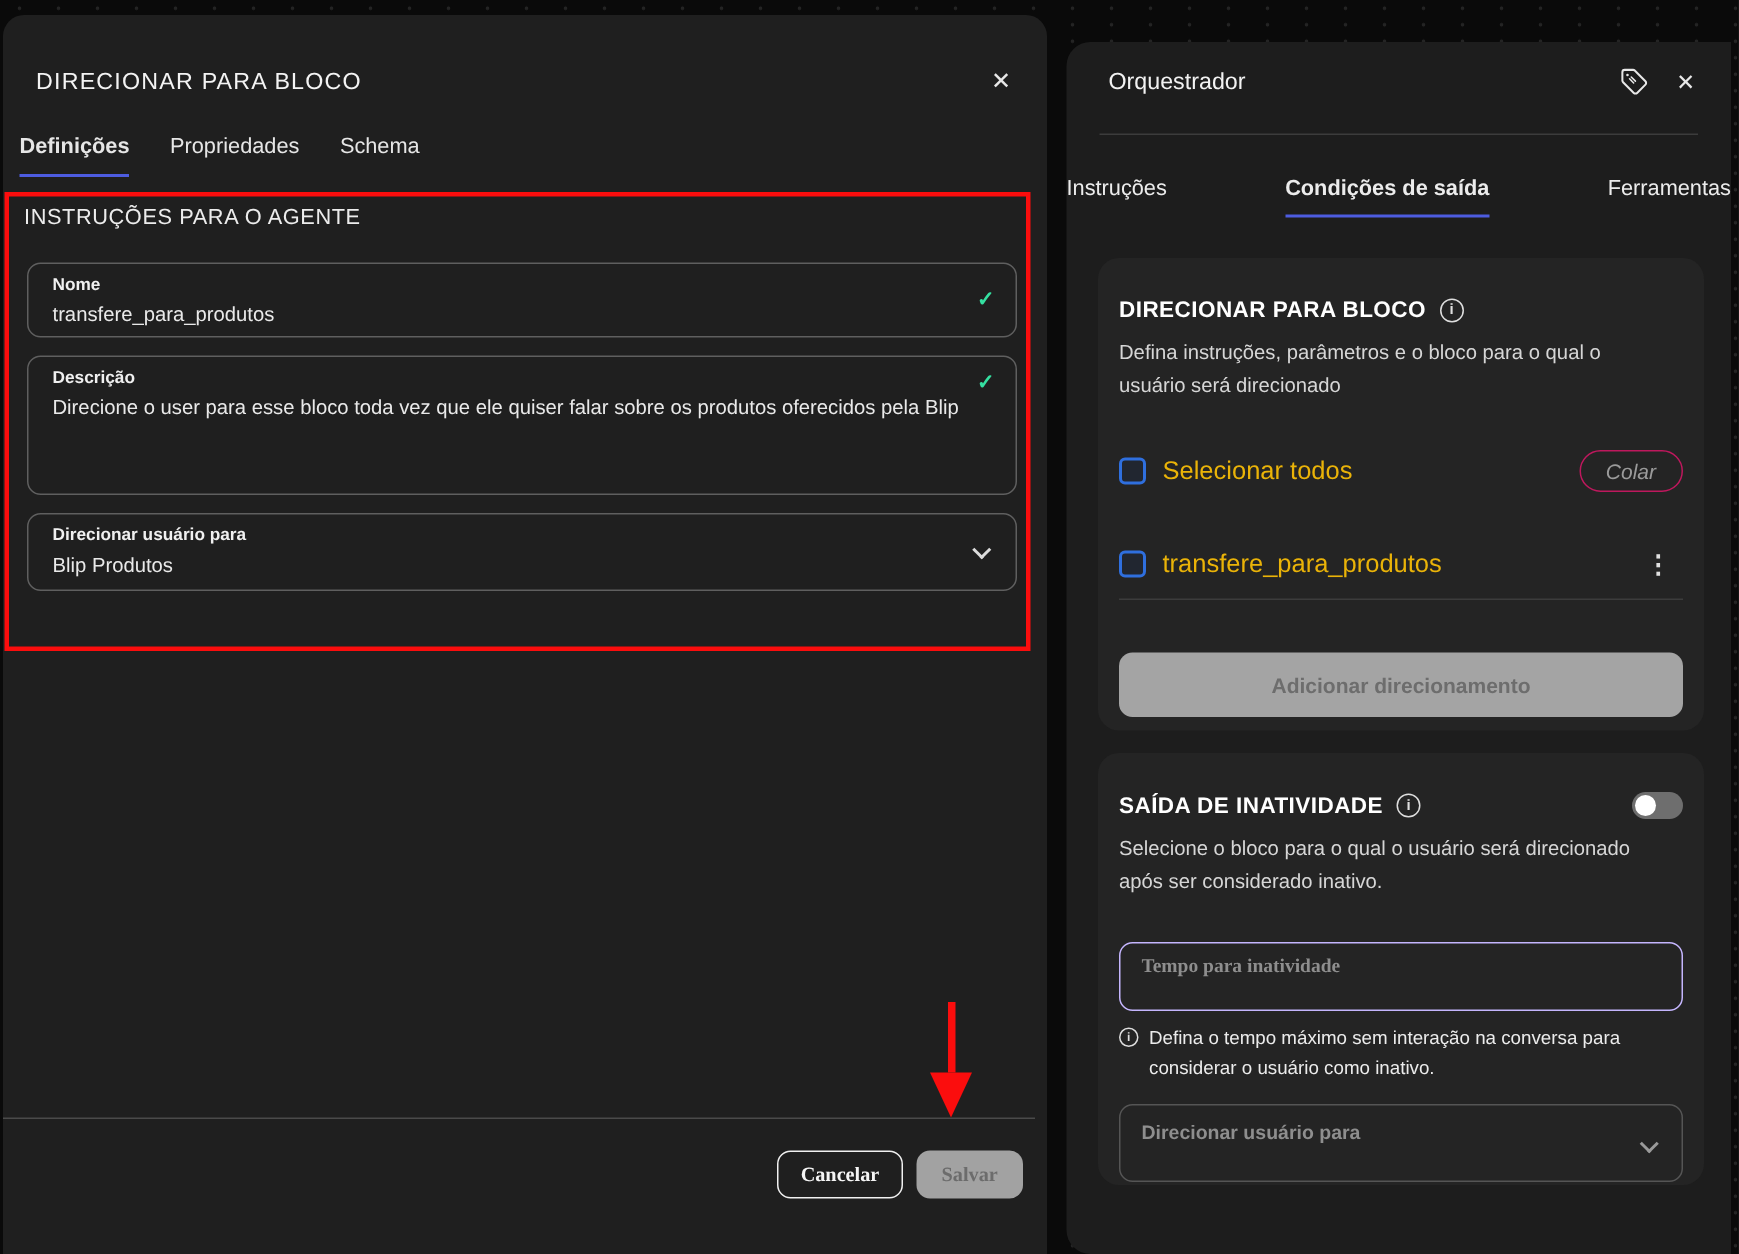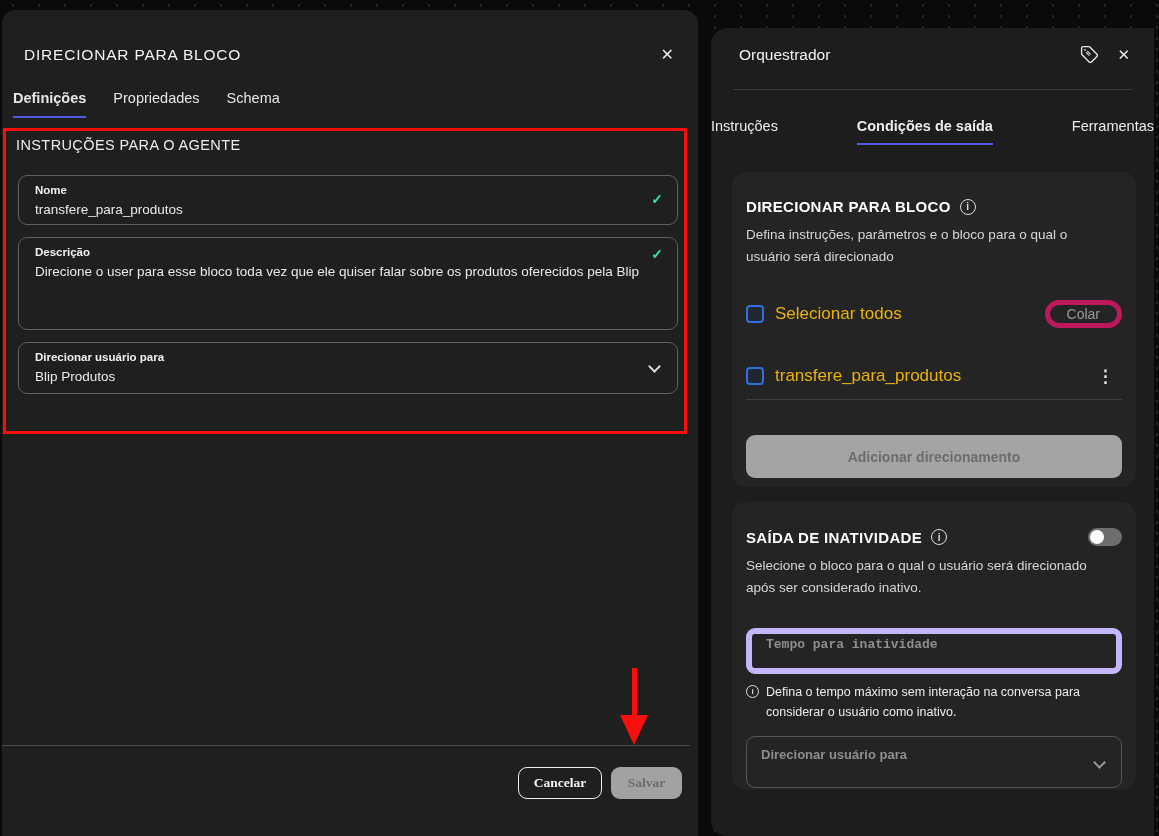--- a/index.html
+++ b/index.html
@@ -95,40 +95,40 @@
     justify-content:center; cursor:pointer; flex:0 0 auto; }
   .card-desc { margin-top:9px; font-size:13.5px; color:#d6d6d6; line-height:1.6;
     max-width:352px; }
 
   .row { display:flex; align-items:center; }
   .select-all-row { margin-top:33px; }
   .checkbox { width:18px; height:18px; border:2px solid var(--checkbox_blue,#2f6fde);
     border-radius:4px; background:rgba(25,45,85,.25); cursor:pointer; flex:0 0 auto; }
   .cb-label { margin-left:11px; font-size:17px; color:#eab308; }
   .paste-btn { margin-left:auto; height:28px; padding:0 17px; background:transparent;
-    border:5px solid #be185d; border-radius:15px; color:#9a9a9a; font-size:14px;
-    font-family:inherit; cursor:pointer; }
+    border:1px solid #be185d; border-radius:15px; color:#9a9a9a; font-size:14px;
+    font-family:inherit; cursor:pointer;font-style:italic; }
 
   .item-row { margin-top:38px; }
   .kebab { margin-left:auto; padding-right:8px; color:#e0e0e0; font-size:17px;
     font-weight:700; cursor:pointer; line-height:1; }
   .list-divider { margin-top:13px; border-top:1px solid #3c3c3c; }
 
   .add-btn { display:block; width:100%; height:43px; margin-top:35px;
     background:#a4a4a4; border:none; border-radius:9px; color:#6d6d6d;
     font-size:14px; font-weight:700; font-family:inherit; cursor:pointer; }
 
   .toggle { margin-left:auto; width:34px; height:18px; border-radius:10px;
     background:#6e6e6e; position:relative; cursor:pointer; flex:0 0 auto; }
   .toggle-knob { position:absolute; left:2px; top:2px; width:14px; height:14px;
     border-radius:50%; background:#fff; }
 
   .time-input { margin-top:30px; width:100%; height:46px; background:transparent;
-    border:6px solid #c4b5fd; border-radius:9px; padding:6px 14px 20px;
-    color:#e8e8e8; font-size:13px; font-weight:600; font-family:Liberation Mono, monospace; }
+    border:1px solid #c4b5fd; border-radius:9px; padding:6px 14px 20px;
+    color:#e8e8e8; font-size:13px; font-weight:600; font-family:Liberation Serif, serif; }
   .time-input::placeholder { color:#8e8e8e; }
 
   .helper { margin-top:9px; display:flex; gap:7px; font-size:12.5px; color:#ececec;
     line-height:1.55; max-width:360px; }
   .helper .info-icon { width:13px; height:13px; font-size:8px; margin-top:2px;
     border-width:1px; }
 
   .dropdown { position:relative; margin-top:14px; height:52px;
     border:1px solid #555; border-radius:9px; padding:10px 14px; cursor:pointer; }
   .dropdown-label { font-size:13px; font-weight:600; color:#8e8e8e; }

